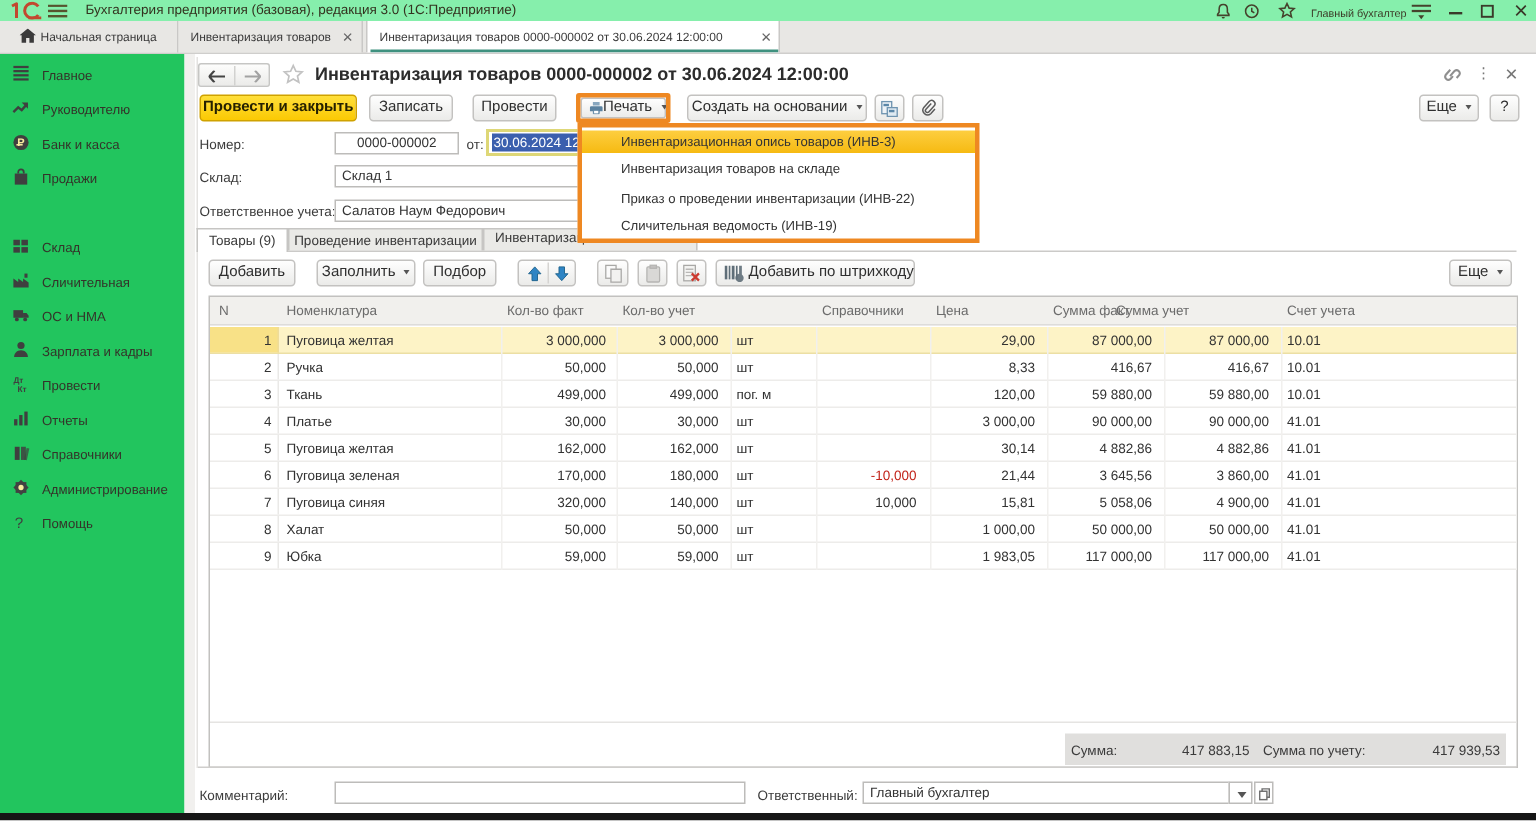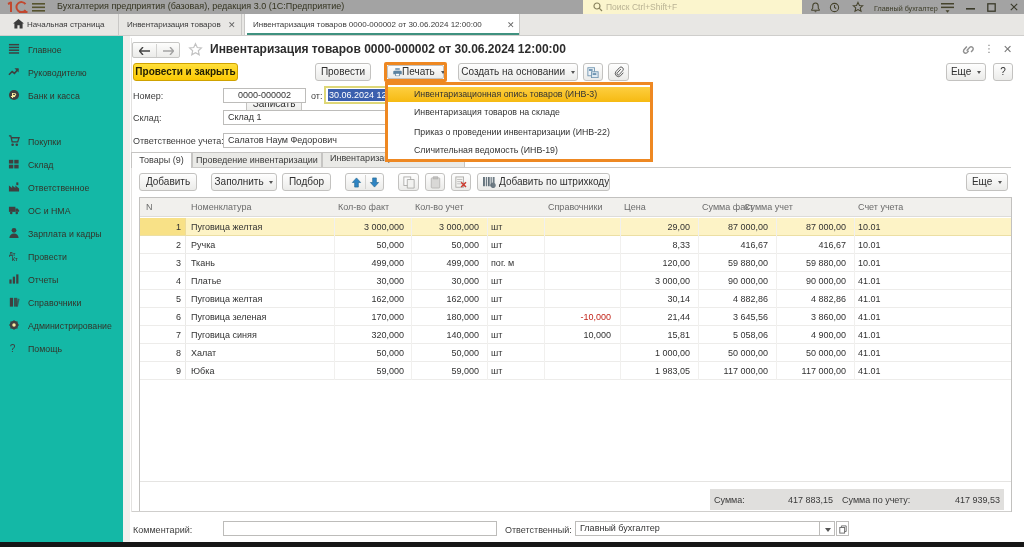--- a/index.html
+++ b/index.html
@@ -2,33 +2,33 @@
 <html><head>
 <meta charset="utf-8">
 <style>
 * { margin:0; padding:0; box-sizing:border-box; }
 html,body { width:1024px; height:547px; overflow:hidden; }
 body { font-family:"Liberation Sans", sans-serif; font-size:9px; color:#333; position:relative; background:#fff; }
 .abs { position:absolute; }
 svg { position:absolute; }
 
 
-#topbar { left:0; top:0; width:1024px; height:14px; background:#a3a3a3; }
+#topbar { left:0; top:0; width:1024px; height:14px; background:#86efac; }
 #topbar .ttl { position:absolute; left:57px; top:1px; font-size:9px; color:#33331f; }
 #search { position:absolute; left:583px; top:0px; width:219px; height:14px; background:#fbf5cd; }
 #search .ph { position:absolute; left:23px; top:2px; color:#b9b294; font-size:8.5px; }
 #user { position:absolute; left:874px; top:3.5px; font-size:7.2px; color:#3c3c28; }
 
 
 #tabbar { left:0; top:14px; width:1024px; height:22px; background:#e8e7e4; border-bottom:1px solid #cfcecc; }
 .tab { position:absolute; top:0; height:21px; color:#3a3a3a; background:#e8e7e4; border-right:1px solid #c9c8c6; font-size:8px; white-space:nowrap; overflow:hidden; }
 .tabx { color:#666; font-size:9px; }
 
 
-#sidebar { left:0; top:36px; width:123px; height:506px; background:#14b8a6; }
+#sidebar { left:0; top:36px; width:123px; height:506px; background:#22c55e; }
 .sbitem { position:absolute; left:0; width:123px; height:23px; }
 .sbitem .lb { position:absolute; left:28px; top:7px; font-size:8.8px; color:#34342a; white-space:nowrap; }
 #gutter { left:123px; top:36px; width:7px; height:506px; background:#f1f0ee; }
 #mainbg { left:130px; top:36px; width:894px; height:506px; background:#fff; }
 #formedge { left:131px; top:38px; width:1px; height:474px; background:#e3e2e0; }
 
 
 #navbox { left:132px; top:42px; width:48px; height:16px; border:1px solid #c6c6c4; border-radius:2px; background:linear-gradient(#fdfdfc,#ebebe9); }
 #navbox .sep { position:absolute; left:23px; top:1px; width:1px; height:13px; background:#d2d2d0; }
 #doctitle { position:absolute; left:210px; top:42px; font-size:12px; font-weight:bold; color:#2c2c2c; white-space:nowrap; }
@@ -85,27 +85,20 @@
       </g>
     </svg>
   <svg style="left:32px;top:3px;" width="13" height="9" viewBox="0 0 13 9">
       <g fill="#56542e">
         <rect width="13" height="1.6"></rect>
         <rect y="3.5" width="13" height="1.6"></rect>
         <rect y="7" width="13" height="1.6"></rect>
       </g>
     </svg>
   <div class="ttl">Бухгалтерия предприятия (базовая), редакция 3.0  (1С:Предприятие)</div>
-  <div id="search">
-    <svg style="left:10px;top:2px;" width="10" height="10" viewBox="0 0 10 10">
-        <circle cx="4" cy="4" r="3" fill="none" stroke="#8a845f" stroke-width="1.2"></circle>
-        <line x1="6.2" y1="6.2" x2="9" y2="9" stroke="#8a845f" stroke-width="1.2"></line>
-      </svg>
-    <div class="ph">Поиск Ctrl+Shift+F</div>
-  </div>
   <svg style="left:810px;top:2px;" width="11" height="11" viewBox="0 0 16 16">
       <path d="M8 1.5c-2.5 0-4 2-4 4.5v3L2.5 11v1h11v-1L12 9V6c0-2.5-1.5-4.5-4-4.5z" fill="none" stroke="#45432c" stroke-width="1.5"></path>
       <path d="M6.5 13.5a1.5 1.5 0 0 0 3 0z" fill="#45432c"></path>
     </svg>
   <svg style="left:829px;top:2px;" width="11" height="11" viewBox="0 0 16 16">
       <circle cx="8" cy="8" r="6" fill="none" stroke="#45432c" stroke-width="1.5"></circle>
       <path d="M8 4.5V8l2.5 1.5" fill="none" stroke="#45432c" stroke-width="1.5"></path>
     </svg>
   <svg style="left:852px;top:1px;" width="12" height="12" viewBox="0 0 16 16">
       <path d="M8 1.8l1.9 4.1 4.4.4-3.3 3 1 4.4L8 11.4l-4 2.3 1-4.4-3.3-3 4.4-.4z" fill="none" stroke="#45432c" stroke-width="1.4"></path>
@@ -167,47 +160,44 @@
       <div class="lb">Руководителю</div>
     </div>
     <div class="sbitem" style="top: 48px;">
       <svg style="left:8px;top:5px;" width="12" height="12" viewBox="0 0 13 13">
         <circle cx="6.5" cy="6.5" r="5.5" fill="#3f3f3f"></circle>
         <text x="6.5" y="9.3" font-size="8" font-weight="bold" fill="#f9ed9f" text-anchor="middle" font-family="Liberation Sans">P</text>
         <rect x="3.2" y="7.6" width="4.5" height="1.1" fill="#f9ed9f"></rect>
       </svg>
       <div class="lb">Банк и касса</div>
     </div>
-    <div class="sbitem" style="top: 94px;">
-      <svg style="left:8px;top:5px;" width="12" height="12" viewBox="0 0 13 13">
-        <g fill="#3f3f3f">
-          <path d="M1 1h2l1.5 6.5h6L12 3H4" fill="none" stroke="#3f3f3f" stroke-width="1.4"></path>
-          <circle cx="5" cy="10.5" r="1.4"></circle>
-          <circle cx="9.5" cy="10.5" r="1.4"></circle>
-        </g>
-      </svg>
-      <div class="lb">Покупки</div>
+    <div class="sbitem" style="top: 71px;">
+      <svg style="left:8px;top:5px;" width="12" height="12" viewBox="0 0 13 13">
+        <path d="M2 4h9v8H2z" fill="#3f3f3f"></path>
+        <path d="M4.5 4V3a2 2 0 0 1 4 0v1" fill="none" stroke="#3f3f3f" stroke-width="1.3"></path>
+      </svg>
+      <div class="lb">Продажи</div>
     </div>
     <div class="sbitem" style="top: 117px;">
       <svg style="left:8px;top:5px;" width="12" height="12" viewBox="0 0 13 13">
         <g fill="#3f3f3f">
           <rect x="1" y="2" width="4.7" height="4"></rect>
           <rect x="6.8" y="2" width="4.7" height="4"></rect>
           <rect x="1" y="7.3" width="4.7" height="4"></rect>
           <rect x="6.8" y="7.3" width="4.7" height="4"></rect>
         </g>
       </svg>
       <div class="lb">Склад</div>
     </div>
     <div class="sbitem" style="top: 140px;">
       <svg style="left:8px;top:5px;" width="12" height="12" viewBox="0 0 13 13">
         <path d="M1 11.5V5l3.5 2.5V5L8 7.5V5l4 3v3.5z" fill="#3f3f3f"></path>
         <rect x="9" y="1.5" width="2.2" height="3" fill="#3f3f3f"></rect>
       </svg>
-      <div class="lb">Ответственное</div>
+      <div class="lb">Сличительная</div>
     </div>
     <div class="sbitem" style="top: 163px;">
       <svg style="left:8px;top:5px;" width="12" height="12" viewBox="0 0 13 13">
         <g fill="#3f3f3f">
           <rect x="1" y="3" width="7" height="5.5"></rect>
           <path d="M8 5h2.5L12 7v1.5H8z"></path>
           <circle cx="3.5" cy="9.7" r="1.4"></circle>
           <circle cx="9.5" cy="9.7" r="1.4"></circle>
         </g>
       </svg>
@@ -289,21 +279,21 @@
 <svg style="left:961px;top:43px;" width="13" height="13" viewBox="0 0 16 16">
     <g fill="none" stroke="#8f8f8f" stroke-width="1.7">
       <path d="M7 9.5L10.8 5.2a2.6 2.6 0 0 1 3.8 3.4l-2.2 2.5"></path>
       <path d="M9 6.5L5.2 10.8a2.6 2.6 0 0 0 3.8 3.4l2.2-2.5" transform="translate(-1.8,-2.2)"></path>
     </g>
   </svg>
 <div id="dots3">⋮</div>
 <div id="closex">✕</div>
 
 <div class="btn" style="left:133px;top:63px;width:105px;background:linear-gradient(#ffdf3a,#fbc903);border:1px solid #cfa200;color:#252000;font-weight:bold;">Провести и закрыть</div>
-<div class="btn" style="left:246px;top:63px;width:56px;margin-top:32px;">Записать</div>
+<div class="btn" style="left:246px;top:63px;width:56px;">Записать</div>
 <div class="btn" style="left:315px;top:63px;width:56px;">Провести</div>
 <div class="abs" id="printwrap"></div>
 <div class="btn" style="left:387px;top:65px;width:57px;height:14px;line-height:12px;border-radius:2px;">
   <svg style="left:5px;top:2px;" width="9" height="9" viewBox="0 0 16 16">
       <g fill="#5b82a0">
         <path d="M4 0h8v4H4z" fill="#88a7bf"></path>
         <path d="M2 5h12a1.5 1.5 0 0 1 1.5 1.5V11H12v3H4v-3H0.5V6.5A1.5 1.5 0 0 1 2 5z"></path>
         <rect x="5" y="10" width="6" height="4" fill="#fff" stroke="#5b82a0" stroke-width="0.8"></rect>
       </g>
     </svg>

